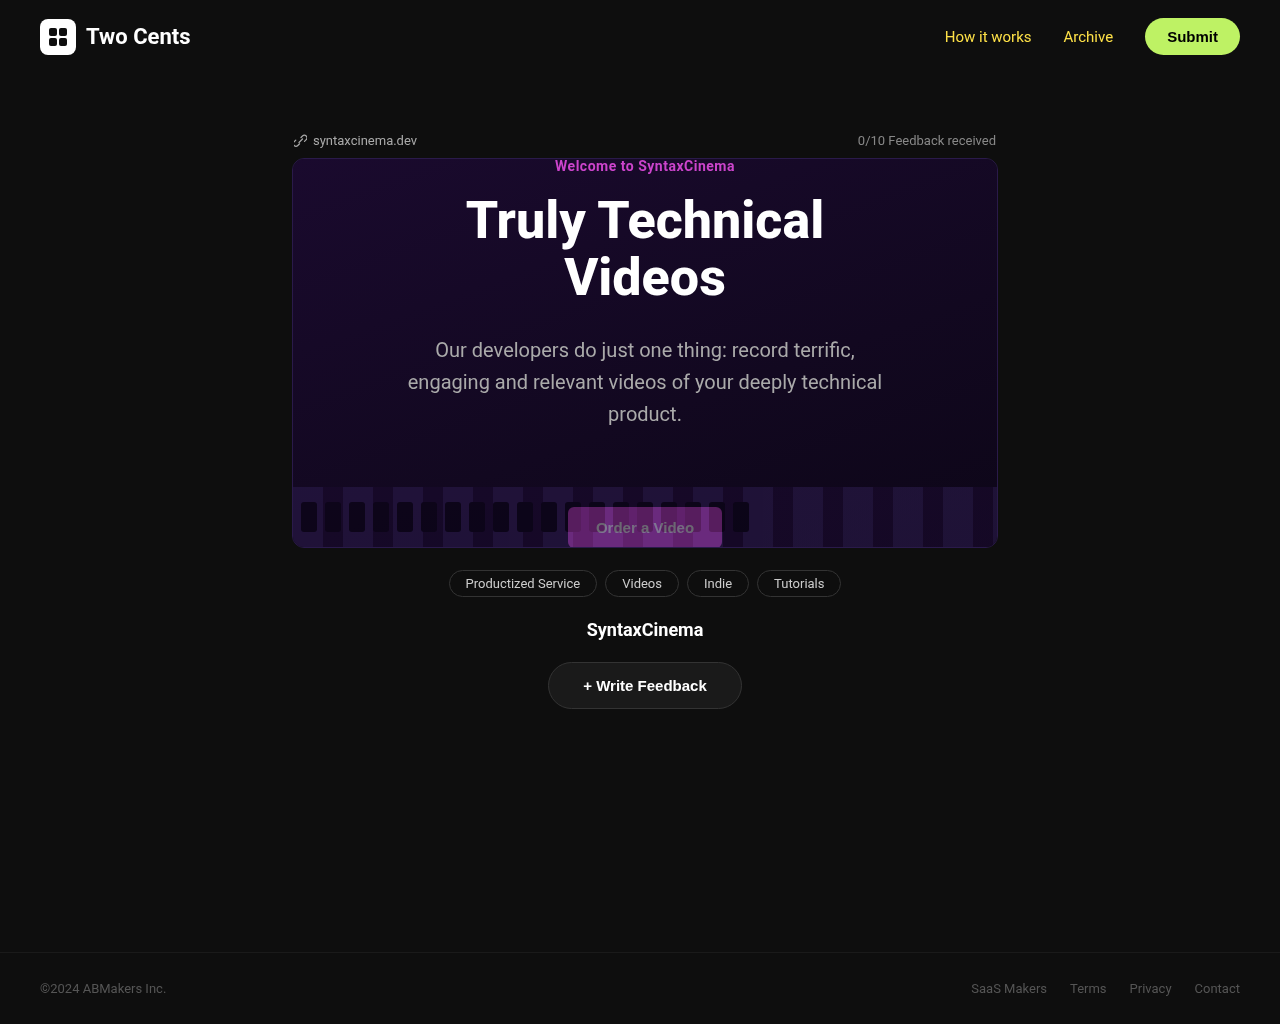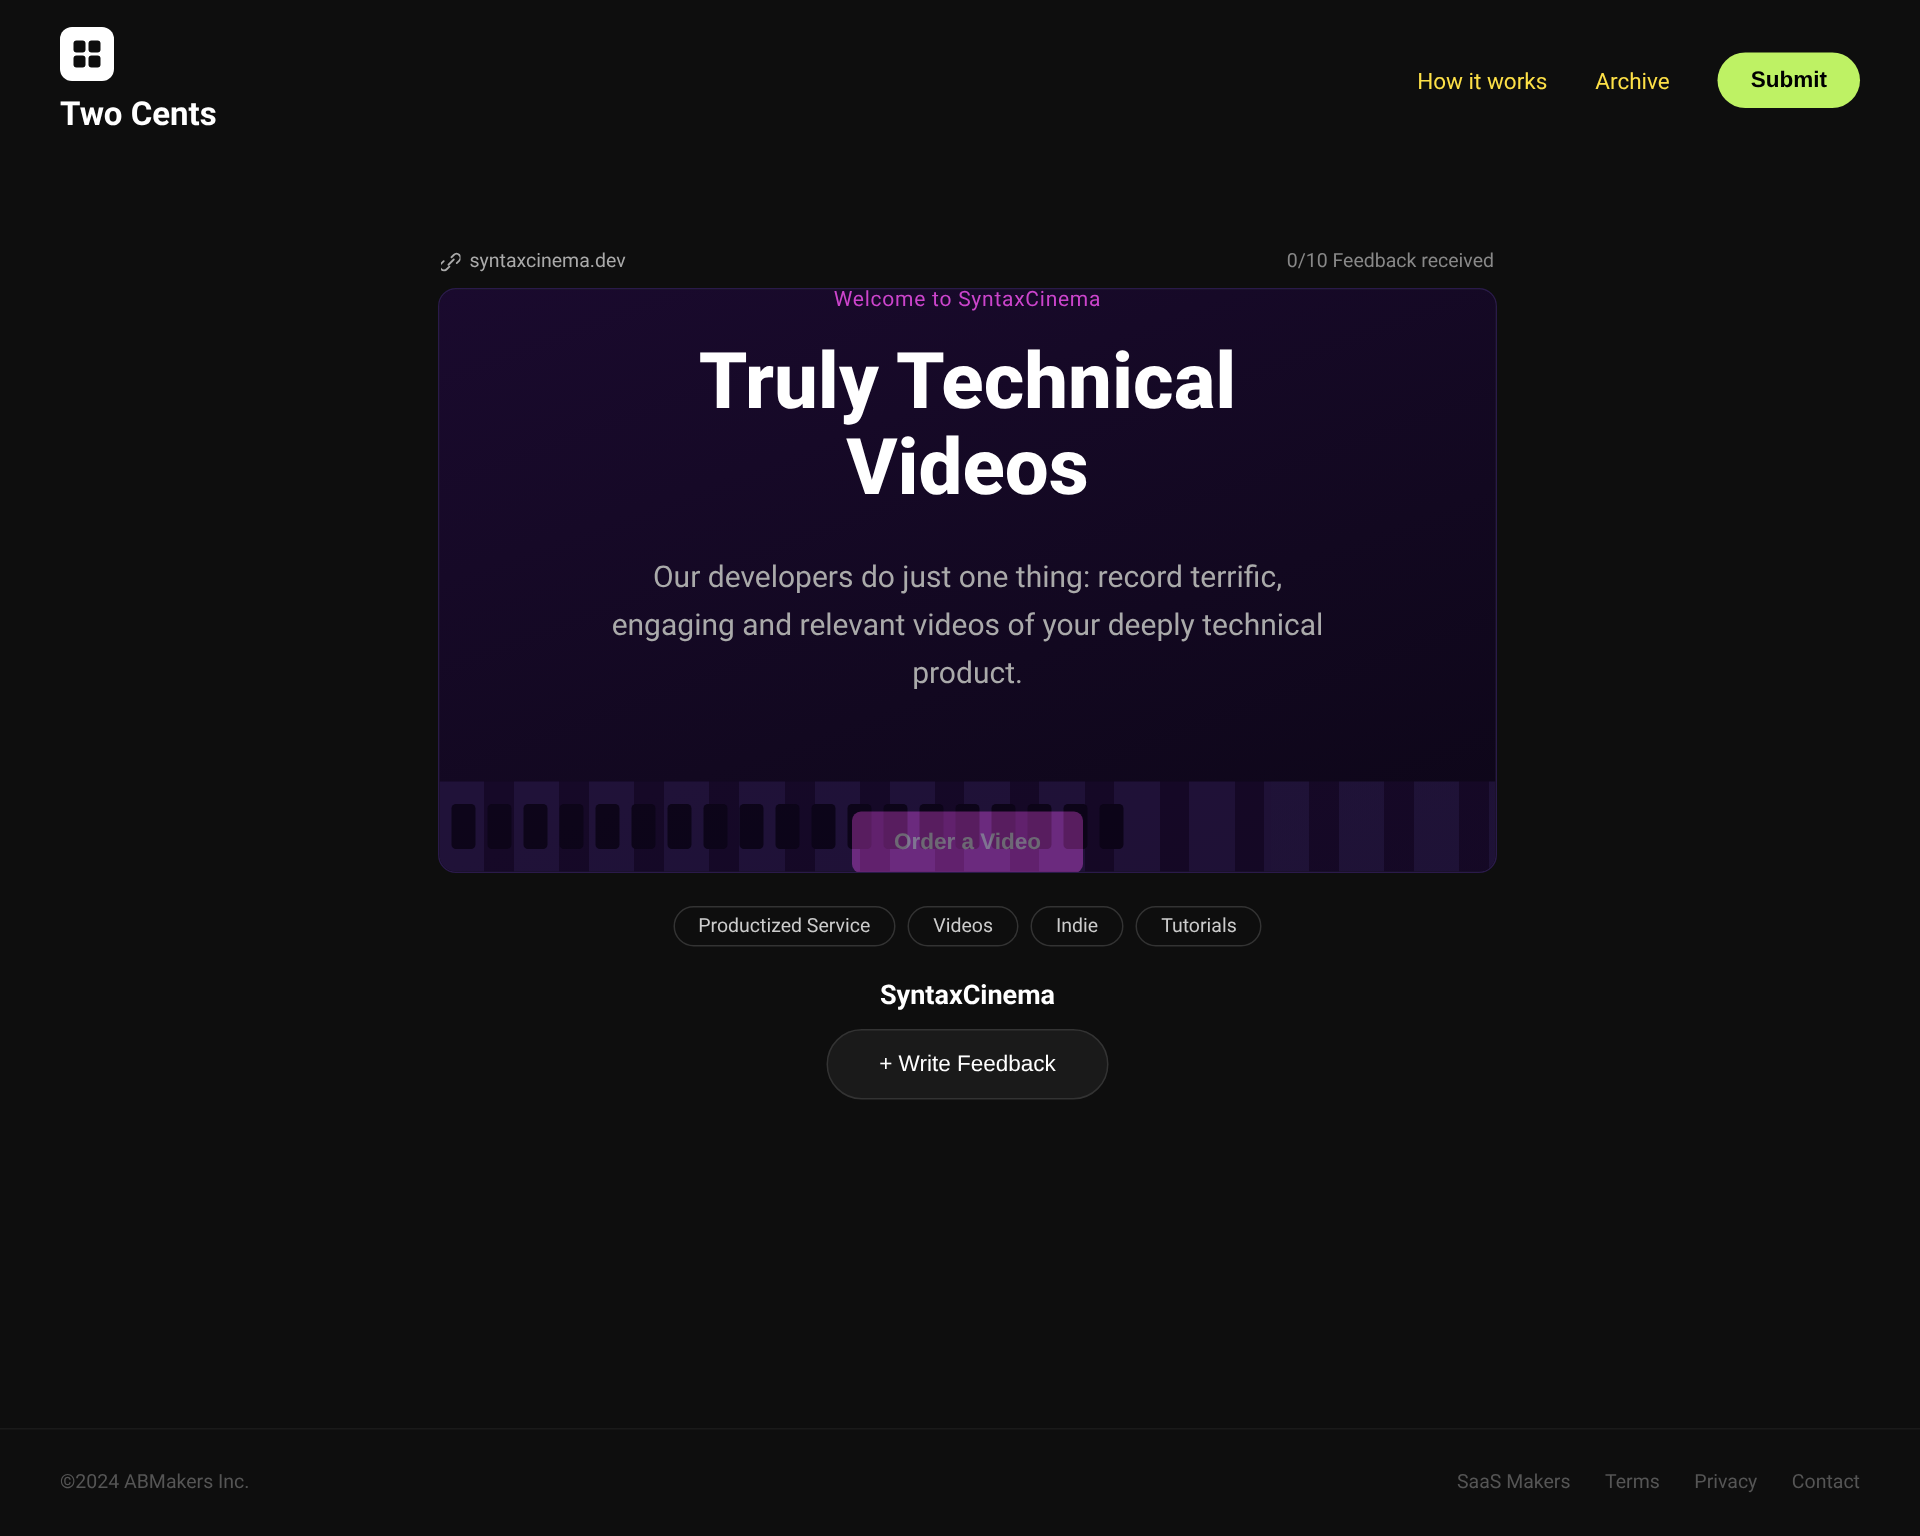--- a/index.html
+++ b/index.html
@@ -23,23 +23,22 @@
       display: flex;
       align-items: center;
       justify-content: space-between;
       padding: 18px 40px;
       position: relative;
       z-index: 10;
     }
 
     .navbar-logo {
       display: flex;
-      align-items: flex-start;
+      align-items: center;
       gap: 10px;
-      flex-direction: column;
     }
 
     .logo-icon {
       width: 36px;
       height: 36px;
       background: #ffffff;
       border-radius: 8px;
       display: flex;
       align-items: center;
       justify-content: center;
@@ -148,21 +147,21 @@
       text-align: center;
       padding: 40px;
       width: 100%;
       height: 100%;
       background: linear-gradient(160deg, #1a0a2e 0%, #120820 60%, #0d0618 100%);
     }
 
     .welcome-text {
       color: #cc44cc;
       font-size: 14px;
-      font-weight: 400;
+      font-weight: 700;
       letter-spacing: 0.5px;
       margin-bottom: 18px;
     }
 
     .hero-title {
       color: #ffffff;
       font-size: 52px;
       font-weight: 800;
       line-height: 1.1;
       margin-bottom: 28px;
@@ -239,28 +238,28 @@
     .product-name {
       font-size: 18px;
       font-weight: 700;
       color: #ffffff;
       margin-top: 22px;
       text-align: center;
     }
 
     
     .write-feedback-btn {
-      margin-top: 12px;
+      margin-top: 22px;
       background: #1a1a1a;
       color: #ffffff;
       border: 1px solid #333333;
       border-radius: 28px;
       padding: 14px 34px;
       font-size: 15px;
-      font-weight: 400;
+      font-weight: 700;
       cursor: pointer;
       display: flex;
       align-items: center;
       gap: 6px;
     }
 
     
     .footer {
       position: absolute;
       bottom: 0;

